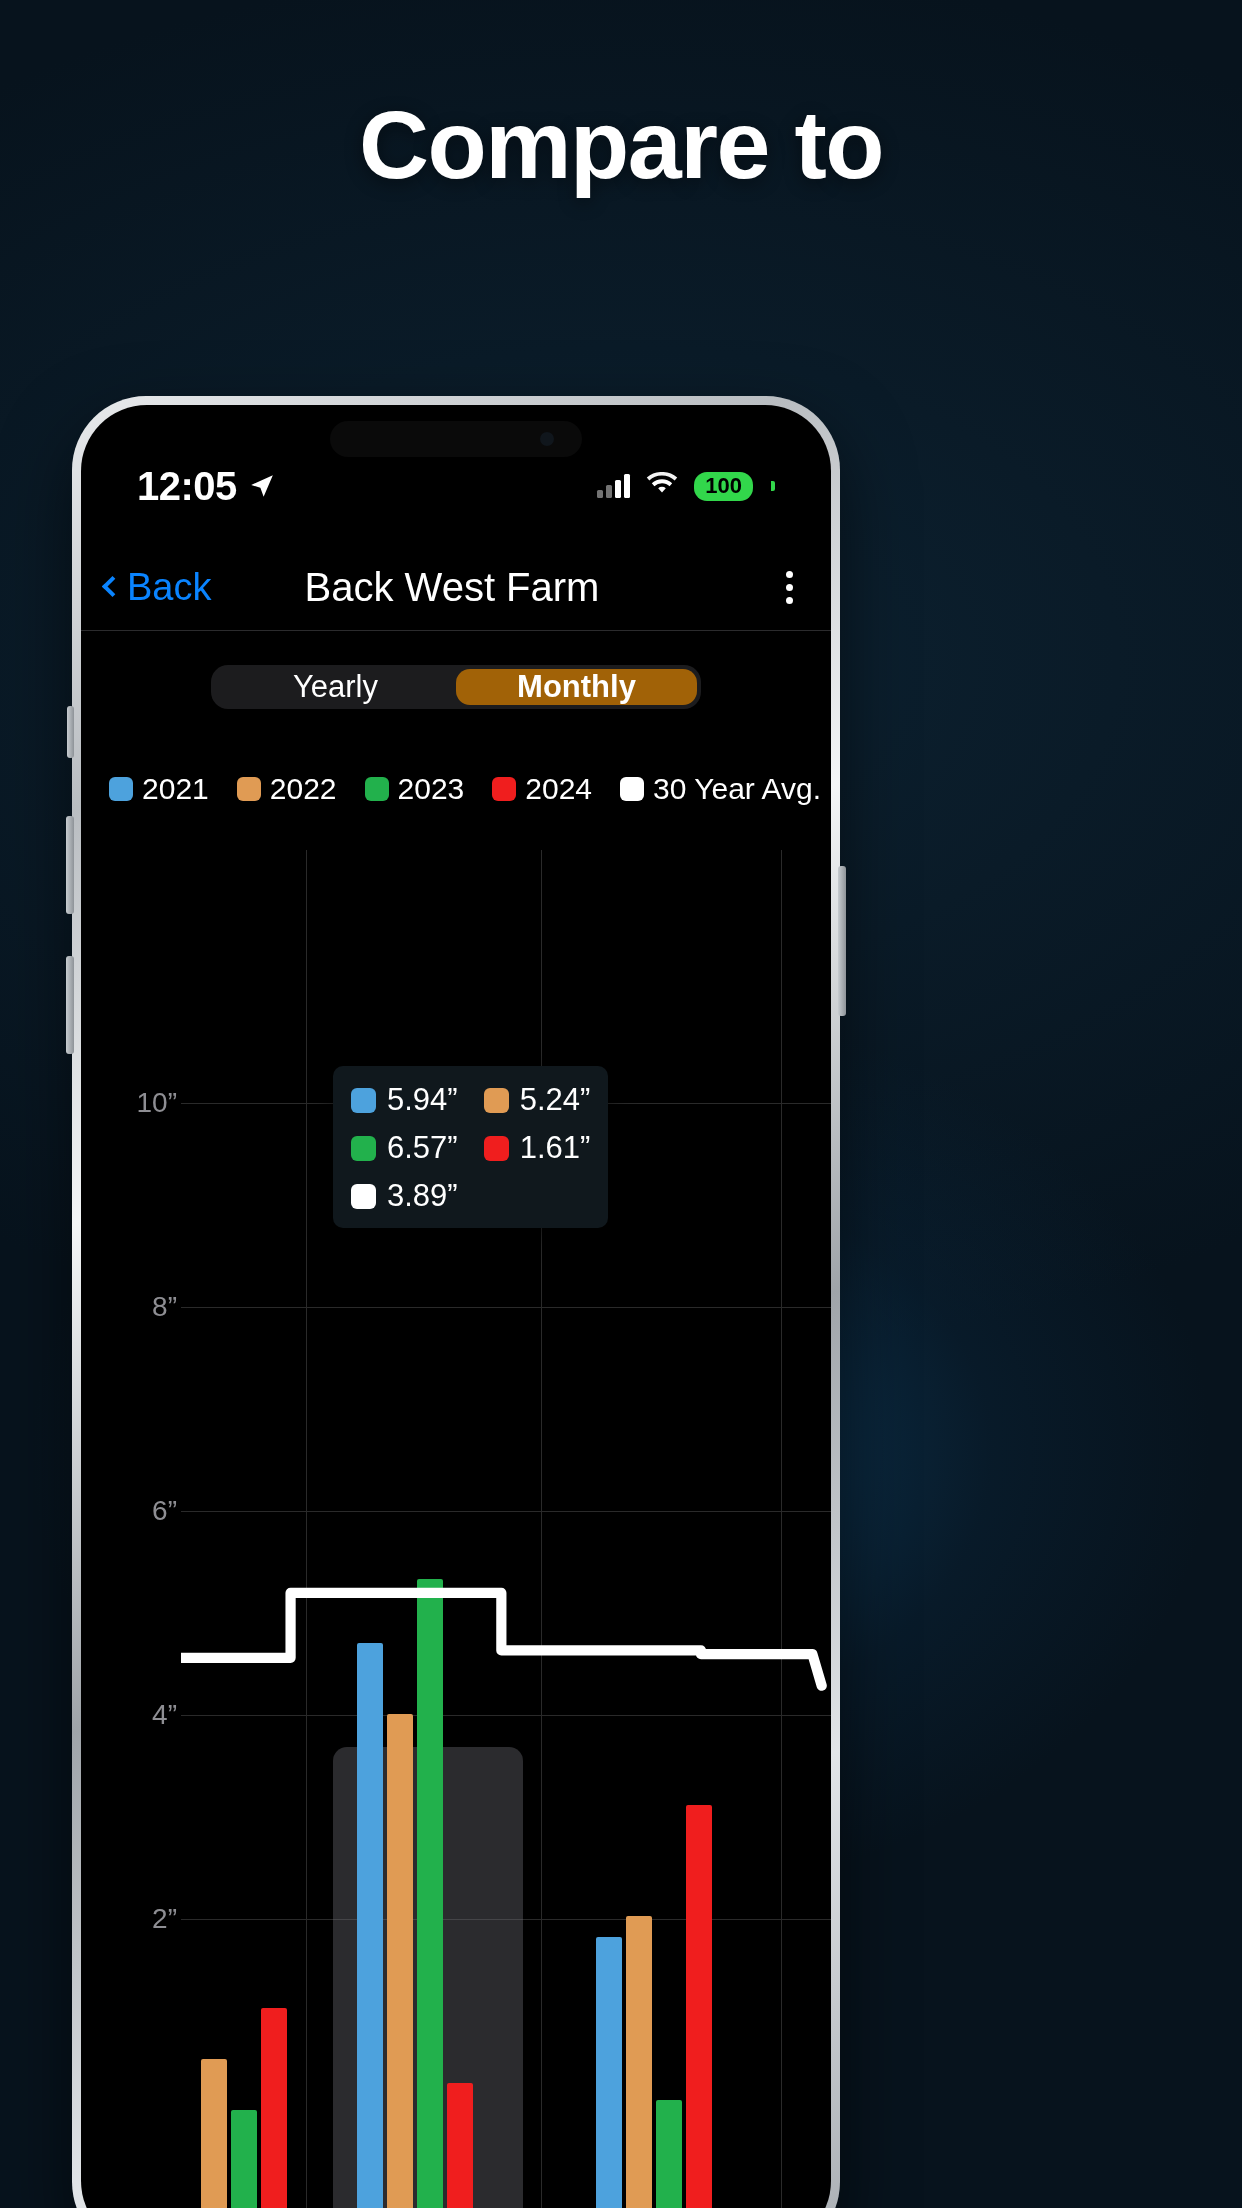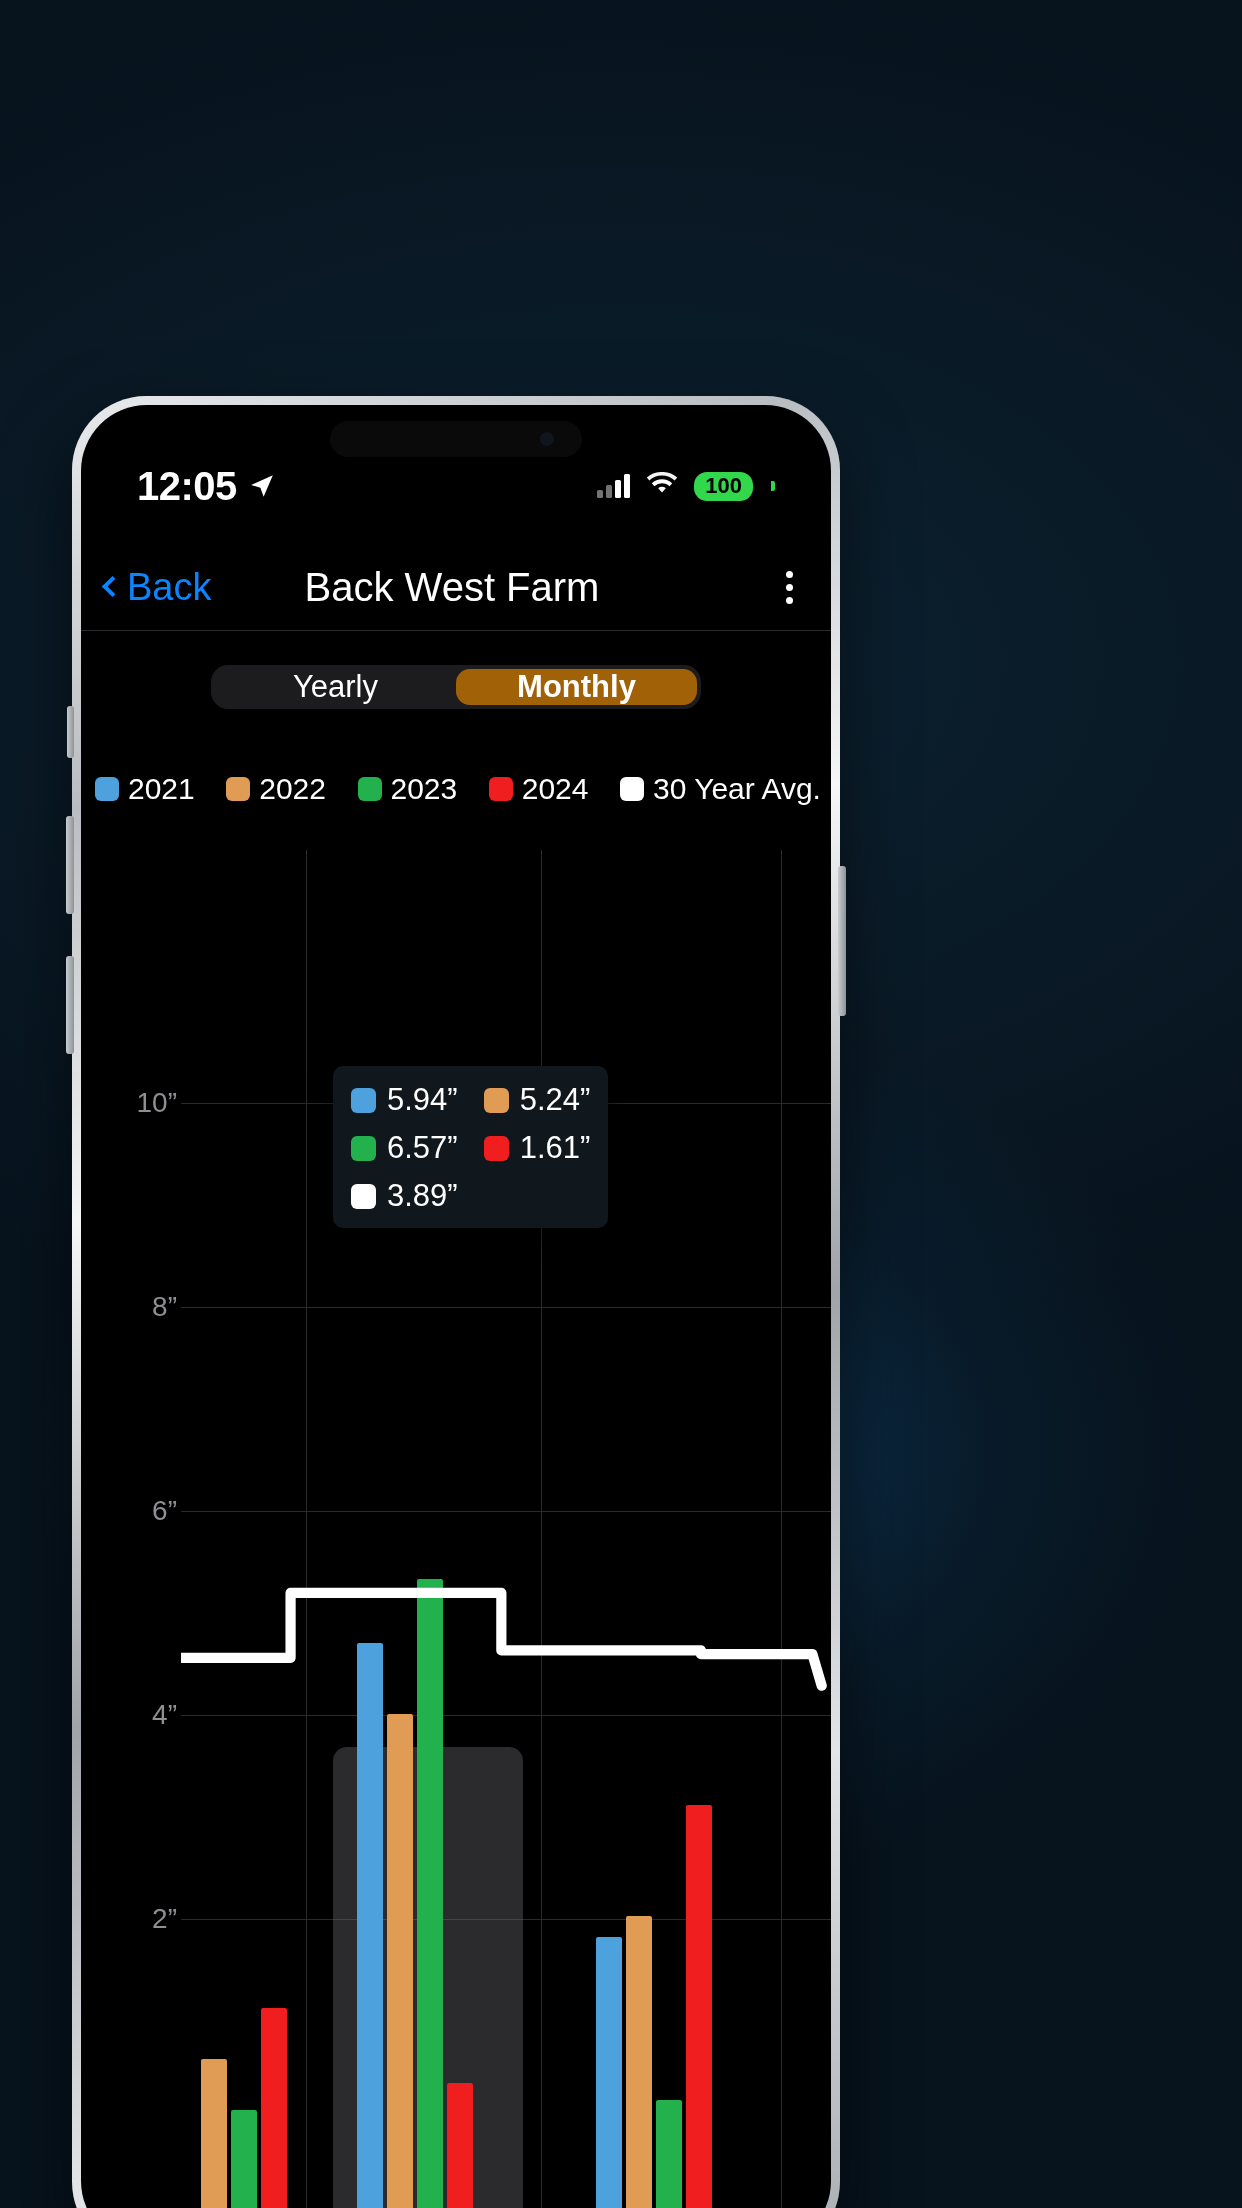--- a/index.html
+++ b/index.html
@@ -119,22 +119,22 @@
   }
   .seg-item {
     flex: 1; display: flex; align-items: center; justify-content: center;
     border-radius: 14px; font-size: 31px; color: #fff;
   }
   .seg-item.active { background: #a16207; font-weight: bold; }
 
   
   .chart-area { position: absolute; top: 345px; left: 0; right: 0; bottom: 0; z-index: 4; }
   .legend {
-    display: flex; align-items: center; justify-content: space-between;
-    gap: 19px; padding: 22px 10px 0 14px; flex-wrap: nowrap;
+    display: flex; align-items: center; justify-content: flex-end;
+    gap: 28px; padding: 22px 10px 0 14px; flex-wrap: nowrap;
   }
   .leg-item { display: flex; align-items: center; gap: 9px; color: #fff; font-size: 30px; white-space: nowrap; }
   .swatch { width: 24px; height: 24px; border-radius: 6px; display: block; flex: none; }
 
   .plot { position: absolute; top: 100px; left: 0; right: 0; bottom: 0; }
   .grid-line { position: absolute; left: 100px; right: 0; height: 1px; background: #2a2a2a; }
   .vgrid { position: absolute; top: 0; bottom: 0; width: 1px; background: #2a2a2a; }
   .ytick {
     position: absolute; left: 30px; width: 66px; text-align: right;
     color: #8e8e93; font-size: 28px; transform: translateY(-50%);
@@ -160,20 +160,21 @@
   .tt-grid { display: grid; grid-template-columns: auto auto; gap: 12px 26px; }
   .tt-item { display: flex; align-items: center; gap: 11px; color: #fff; font-size: 31px; white-space: nowrap; }
   .tt-sw { width: 25px; height: 25px; border-radius: 6px; display: block; flex: none; }
 </style>
 </head>
 <body>
 
 <div class="bg-blue-glow"></div>
 
 <div class="headline">
+  <span>Compare to</span>
 </div>
 
 <div class="phone">
   <div class="side-btn btn-mute"></div>
   <div class="side-btn btn-volup"></div>
   <div class="side-btn btn-voldn"></div>
   <div class="side-btn btn-power"></div>
 
   <div class="phone-inner">
 

